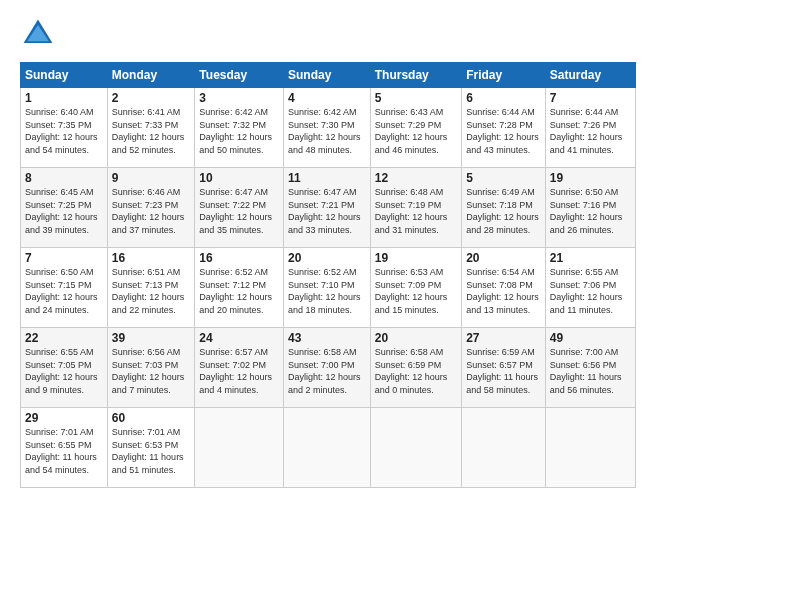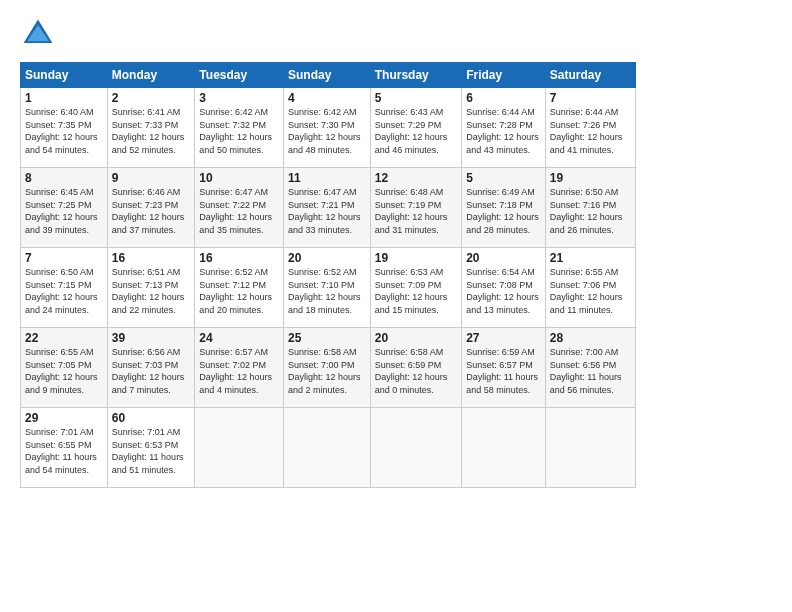--- a/index.html
+++ b/index.html
@@ -231,33 +231,33 @@
         </td>
           <td>
           <span class="day-num">39</span>
           <span class="day-info">Sunrise: 6:56 AM<br>Sunset: 7:03 PM<br>Daylight: 12 hours and 7 minutes.</span>
         </td>
           <td>
           <span class="day-num">24</span>
           <span class="day-info">Sunrise: 6:57 AM<br>Sunset: 7:02 PM<br>Daylight: 12 hours and 4 minutes.</span>
         </td>
           <td>
-          <span class="day-num">25</span>
+          <span class="day-num">43</span>
           <span class="day-info">Sunrise: 6:58 AM<br>Sunset: 7:00 PM<br>Daylight: 12 hours and 2 minutes.</span>
         </td>
           <td>
           <span class="day-num">20</span>
           <span class="day-info">Sunrise: 6:58 AM<br>Sunset: 6:59 PM<br>Daylight: 12 hours and 0 minutes.</span>
         </td>
           <td>
           <span class="day-num">27</span>
           <span class="day-info">Sunrise: 6:59 AM<br>Sunset: 6:57 PM<br>Daylight: 11 hours and 58 minutes.</span>
         </td>
           <td>
-          <span class="day-num">28</span>
+          <span class="day-num">49</span>
           <span class="day-info">Sunrise: 7:00 AM<br>Sunset: 6:56 PM<br>Daylight: 11 hours and 56 minutes.</span>
         </td>
         </tr>
         <tr>
           <td>
           <span class="day-num">29</span>
           <span class="day-info">Sunrise: 7:01 AM<br>Sunset: 6:55 PM<br>Daylight: 11 hours and 54 minutes.</span>
         </td>
           <td>
           <span class="day-num">60</span>

